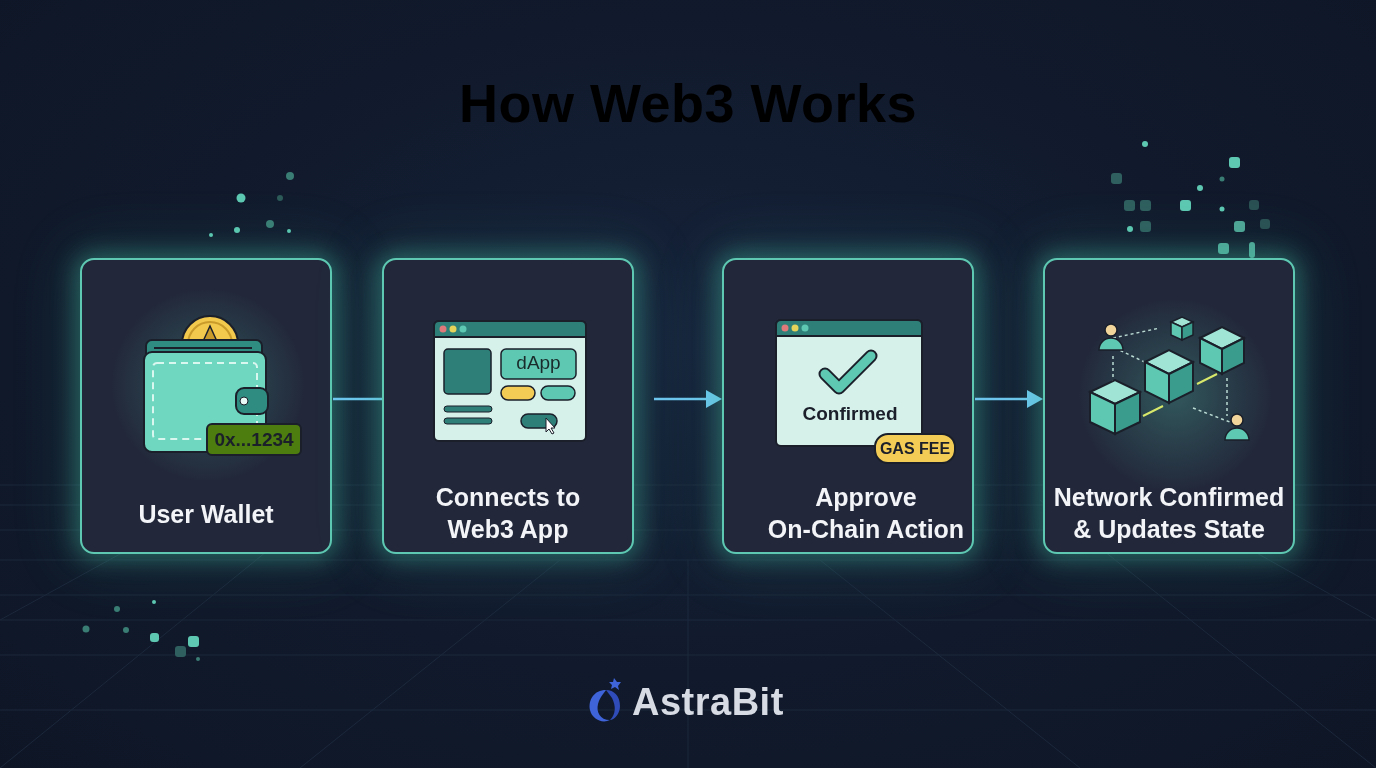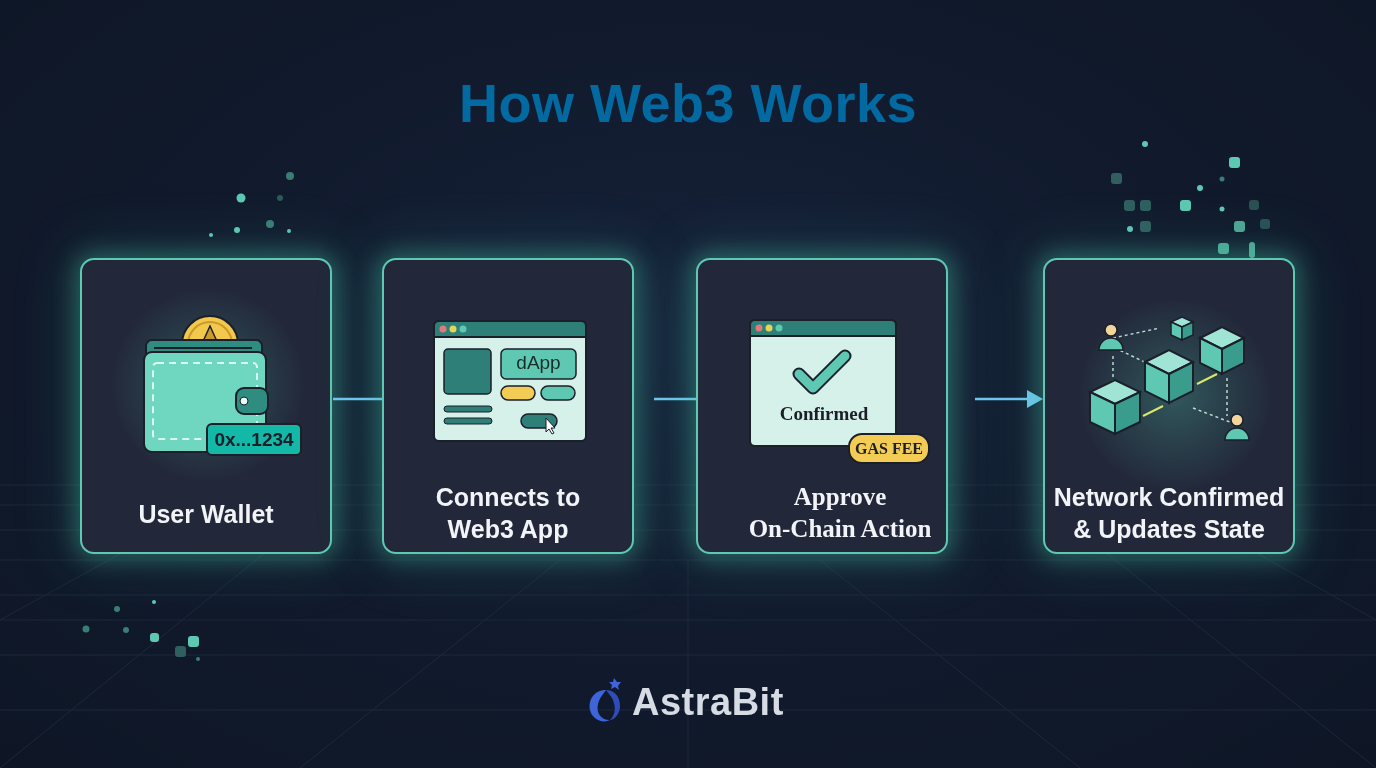--- a/index.html
+++ b/index.html
@@ -8,21 +8,21 @@
     background: #111a2c;
     background: radial-gradient(ellipse at 50% 45%, #16223a 0%, #111a2c 55%, #0e1626 100%);
     font-family: "Liberation Sans", "DejaVu Sans", sans-serif;
     position: relative;
   }
   .grid {
     position: absolute; left: 0; top: 0; width: 1376px; height: 768px; pointer-events: none;
   }
   .title {
     position: absolute; top: 72px; left: 0; width: 1376px; text-align: center;
-    color: #0369a1; font-size: 54px; font-weight: 700; letter-spacing: 0.5px;
+    color: #000000; font-size: 54px; font-weight: 700; letter-spacing: 0.5px;
   }
   .card {
     position: absolute; top: 258px; width: 252px; height: 296px;
     background: #22283a;
     border: 2px solid #5ec8b2;
     border-radius: 14px;
     box-shadow: 0 0 22px 6px rgba(72, 200, 170, 0.35), 0 0 60px 14px rgba(72, 200, 170, 0.12);
   }
   .card .glow {
     position: absolute; left: 26px; top: 30px; width: 200px; height: 190px;
@@ -116,21 +116,21 @@
     <polygon points="70,14 80,36 70,40 60,36" fill="#c99b2a" stroke="#1a1f2a" stroke-width="1.5"></polygon>
 
     <rect x="6" y="28" width="116" height="22" rx="6" fill="#2e8c80" stroke="#1a1f2a" stroke-width="2"></rect>
     <line x1="14" y1="36" x2="112" y2="36" stroke="#1a1f2a" stroke-width="2"></line>
     <rect x="4" y="40" width="122" height="100" rx="8" fill="#6fd6c0" stroke="#1a1f2a" stroke-width="2"></rect>
     <rect x="13" y="51" width="104" height="76" rx="4" fill="none" stroke="#d9f6ef" stroke-width="2" stroke-dasharray="7 5"></rect>
 
     <rect x="96" y="76" width="32" height="26" rx="8" fill="#2e8c80" stroke="#1a1f2a" stroke-width="2"></rect>
     <circle cx="104" cy="89" r="4" fill="#e9f9f5" stroke="#1a1f2a" stroke-width="1"></circle>
   </svg>
-  <div style="position:absolute;left:124px;top:163px;width:96px;height:33px;background:#14b8a6;border:2px solid #1a1f2a;border-radius:6px;color:#1a1f2a;font-size:19px;font-weight:700;text-align:center;line-height:29px;">0x...1234</div>
+  <div style="position:absolute;left:124px;top:163px;width:96px;height:33px;background:#4d7c0f;border:2px solid #1a1f2a;border-radius:6px;color:#1a1f2a;font-size:19px;font-weight:700;text-align:center;line-height:29px;">0x...1234</div>
   <div class="label" style="top:238px;">
     <span>User Wallet</span>
   </div>
 </div>
 
 <svg class="arrow" style="left:333px;" width="68" height="20" viewBox="0 0 68 20">
   <line x1="0" y1="10" x2="54" y2="10" stroke="#6ec6ee" stroke-width="2.5"></line>
   <polygon points="52,1 68,10 52,19" fill="#6ec6ee"></polygon>
 </svg>
 
@@ -155,21 +155,21 @@
     <div>Connects to</div>
     <div>Web3 App</div>
   </div>
 </div>
 
 <svg class="arrow" style="left:654px;" width="68" height="20" viewBox="0 0 68 20">
   <line x1="0" y1="10" x2="54" y2="10" stroke="#6ec6ee" stroke-width="2.5"></line>
   <polygon points="52,1 68,10 52,19" fill="#6ec6ee"></polygon>
 </svg>
 
-<div class="card" style="left:696px;font-family:Liberation Serif, serif;">
+<div class="card" style="left:722px;">
   <svg style="left:51px;top:59px;" width="150" height="130" viewBox="0 0 150 130">
     <rect x="1" y="1" width="146" height="126" rx="5" fill="#d6f1ea" stroke="#1a1f2a" stroke-width="2"></rect>
     <path d="M1 6 a5 5 0 0 1 5 -5 h136 a5 5 0 0 1 5 5 v11 h-146 z" fill="#2e7f78" stroke="#1a1f2a" stroke-width="2"></path>
     <circle cx="10" cy="9" r="3.5" fill="#e07a7a"></circle>
     <circle cx="20" cy="9" r="3.5" fill="#e6d35a"></circle>
     <circle cx="30" cy="9" r="3.5" fill="#5ec8b2"></circle>
     <path d="M50 55 l14 14 l32 -32" fill="none" stroke="#1a1f2a" stroke-width="13" stroke-linecap="round" stroke-linejoin="round"></path>
     <path d="M50 55 l14 14 l32 -32" fill="none" stroke="#5ec8b2" stroke-width="9" stroke-linecap="round" stroke-linejoin="round"></path>
   </svg>
   <div style="position:absolute;left:51px;top:143px;width:150px;text-align:center;color:#1a1f2a;font-size:19px;font-weight:700;">Confirmed</div>

